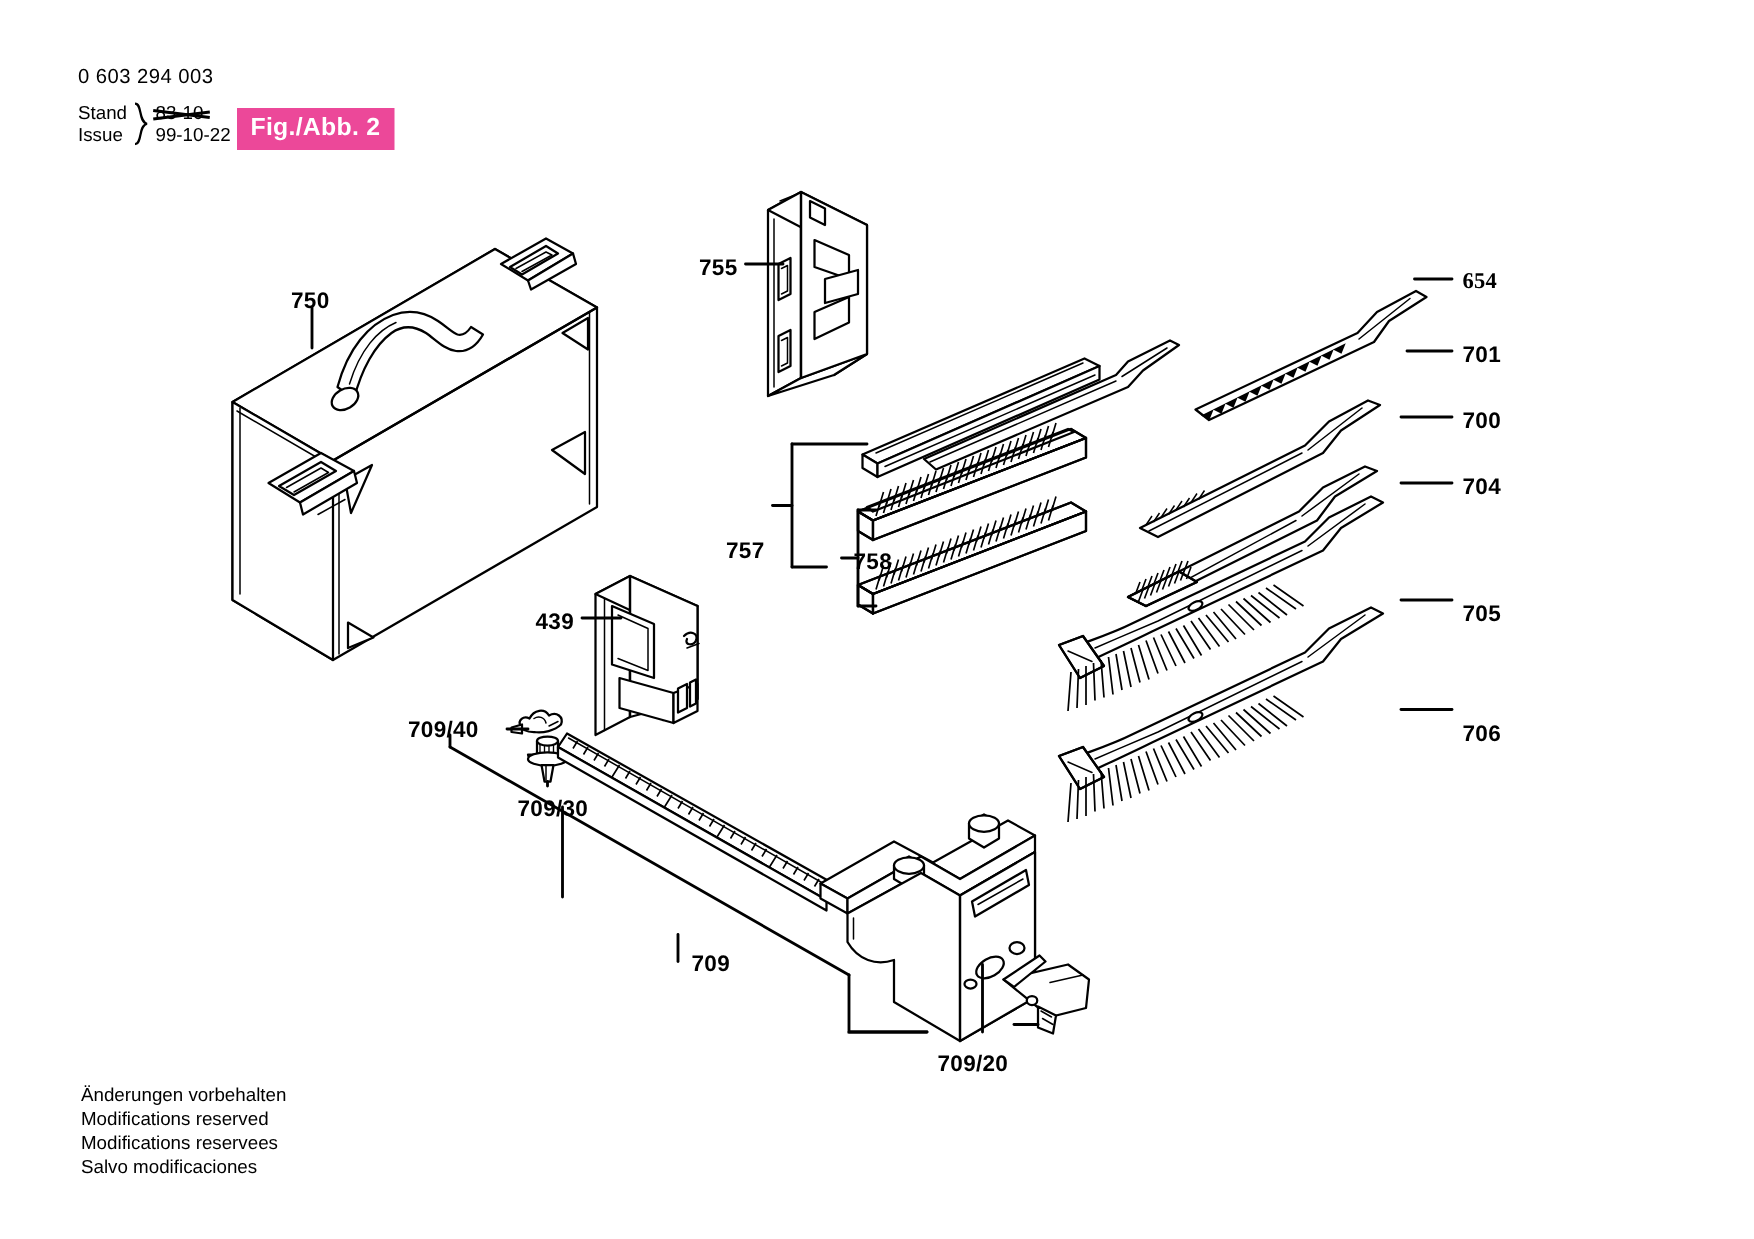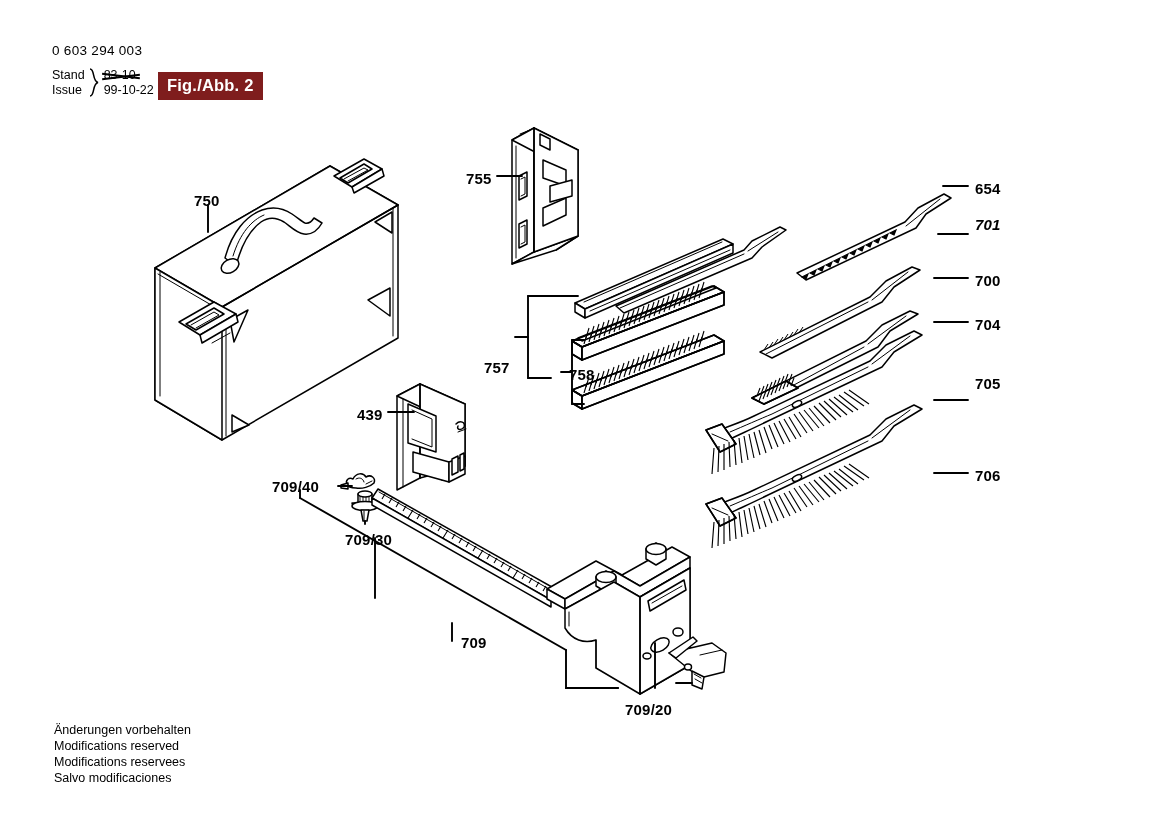--- a/index.html
+++ b/index.html
@@ -75,21 +75,21 @@
     right: -4px;
     top: 48%;
     height: 1.6px;
     background: #000;
     transform: rotate(7deg);
   }
   .fig-badge {
     position: absolute;
     left: 158px;
     top: 72px;
-    background: #7f1d1d;
+    background: #ec4899;
     color: #ffffff;
     font-size: 16.5px;
     font-weight: bold;
     letter-spacing: 0.2px;
     padding: 4px 9px 5px 9px;
     white-space: nowrap;
   }
   .footer {
     position: absolute;
     left: 54px;
@@ -498,26 +498,26 @@
     <path class="lead" d="M655,643 L655,688"></path>
   </g>
 </svg>
 
 <div id="callout-layer">
     <div class="callout" style="left: 194px; top: 192px;">750</div>
     <div class="callout" style="left: 466px; top: 170px;">755</div>
     <div class="callout" style="left: 357px; top: 406px;">439</div>
     <div class="callout" style="left: 484px; top: 331px; margin-top: 28px;">757</div>
     <div class="callout" style="left: 528px; top: 366px; padding-left: 41px;">758</div>
-    <div class="callout" style="left: 975px; top: 180px;">654</div>
-    <div class="callout" style="left: 975px; top: 216px; font-style: italic;">701</div>
+    <div class="callout" style="left: 975px; top: 180px; font-family: Liberation Serif, serif;">654</div>
+    <div class="callout" style="left: 975px; top: 228px;">701</div>
     <div class="callout" style="left: 975px; top: 272px;">700</div>
     <div class="callout" style="left: 975px; top: 316px;">704</div>
-    <div class="callout" style="left: 975px; top: 375px; text-align: center;">705</div>
-    <div class="callout" style="left: 975px; top: 467px;">706</div>
+    <div class="callout" style="left: 975px; top: 401px; text-align: center;">705</div>
+    <div class="callout" style="left: 975px; top: 481px;">706</div>
     <div class="callout" style="left: 272px; top: 478px;">709/40</div>
     <div class="callout" style="left: 345px; top: 531px;">709/30</div>
     <div class="callout" style="left: 437px; top: 634px; margin-left: 24px;">709</div>
     <div class="callout" style="left: 625px; top: 677px; margin-top: 24px;">709/20</div>
   </div>
 
 <div class="footer">
   <div>Änderungen vorbehalten</div>
   <div>Modifications reserved</div>
   <div>Modifications reservees</div>

